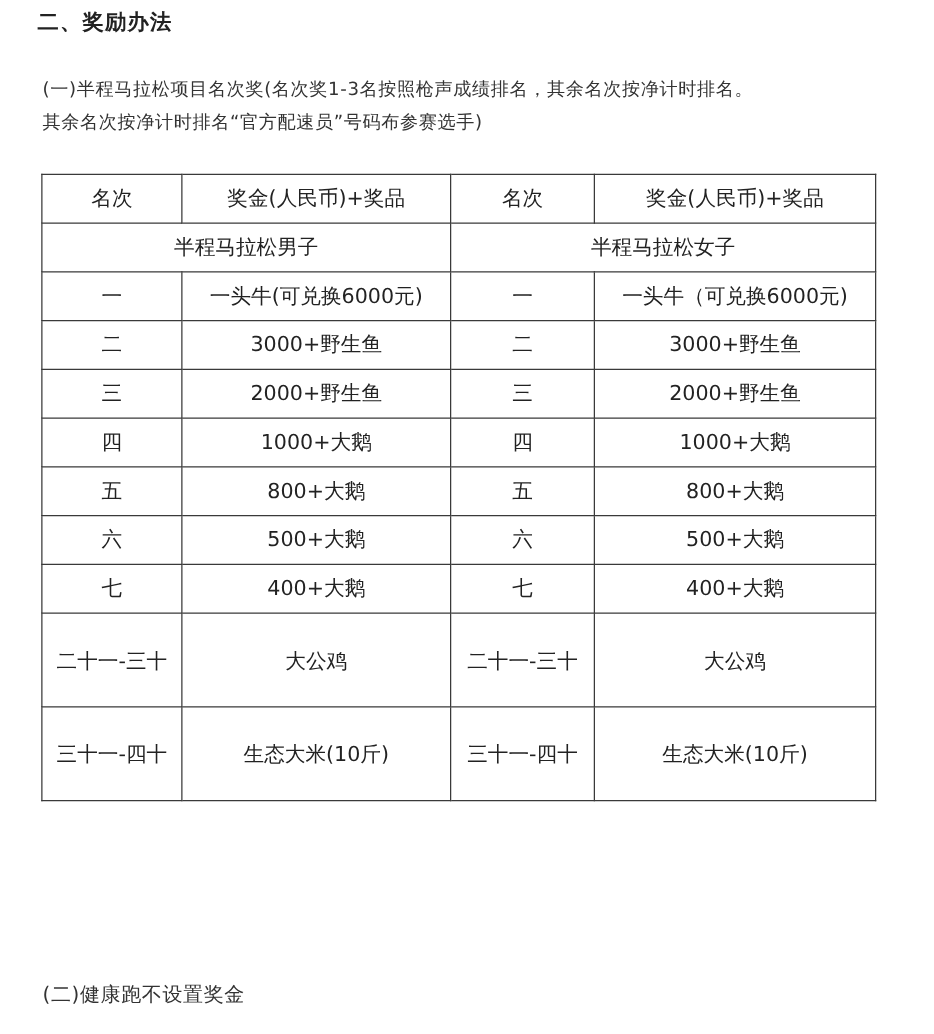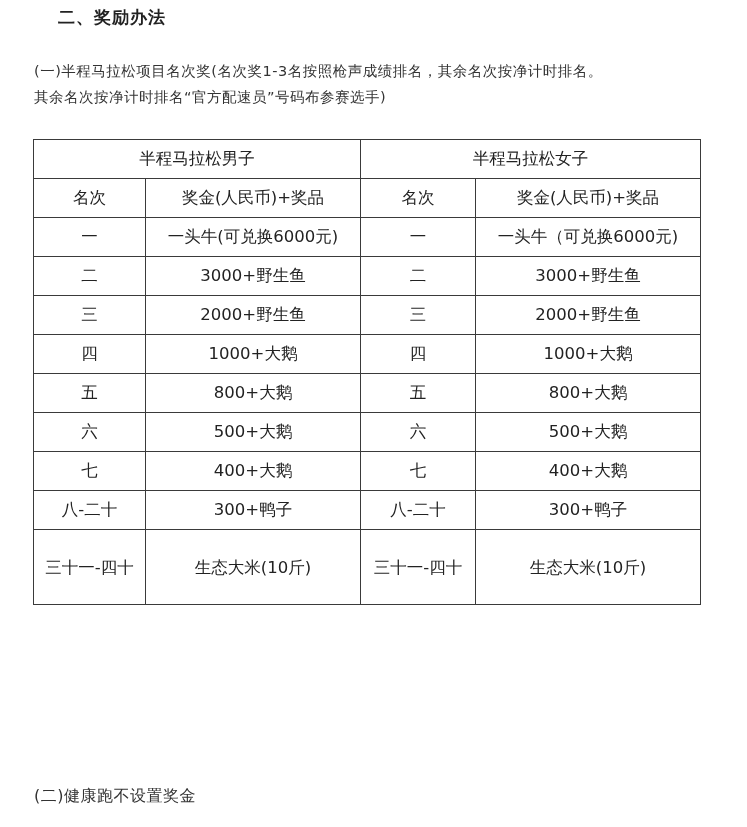--- a/index.html
+++ b/index.html
@@ -1,18 +1,18 @@
 <!DOCTYPE html>
 <html><head>
 <meta charset="utf-8">
 <style>
   html, body { margin:0; padding:0; background:#ffffff; }
   body { width:747px; height:827px; position:relative; overflow:hidden;
          font-family:"DejaVu Sans", sans-serif; color:#222; }
-  .heading { position:absolute; left:30px; top:6px; font-size:17px; font-weight:bold; color:#222; letter-spacing:1px;margin-left:28px; }
+  .heading { position:absolute; left:30px; top:6px; font-size:17px; font-weight:bold; color:#222; letter-spacing:1px; }
   .para { position:absolute; left:34px; font-size:14.5px; color:#333; letter-spacing:0.5px; white-space:nowrap; }
   .p1 { top:62px; }
   .p2 { top:88px; }
   .p3 { top:786px; font-size:16px;text-align:center; }
   table.prize { position:absolute; left:33px; top:139px; width:667px; border-collapse:collapse; table-layout:fixed; }
   table.prize td { border:1.5px solid #3a3a3a; text-align:center; vertical-align:middle;
                    font-size:16.5px; color:#222; padding:0; line-height:38px; height:37px; }
   table.prize td.tall { height:74px; line-height:37px; }
   table.prize td.rank-tall { word-break:break-all; padding:0 6px; }
   .col1 { width:112px; } .col2 { width:215px; } .col3 { width:115px; } .col4 { width:225px; }
@@ -26,28 +26,28 @@
 
 <table class="prize">
   <colgroup>
       <col class="col1">
       <col class="col2">
       <col class="col3">
       <col class="col4">
     </colgroup>
   <tbody>
       <tr>
-    <td colspan="2">半程马拉松男子</td>
-    <td colspan="2">半程马拉松女子</td>
-  </tr>
-  <tr>
     <td>名次</td>
     <td>奖金(人民币)+奖品</td>
     <td>名次</td>
     <td>奖金(人民币)+奖品</td>
+  </tr>
+  <tr>
+    <td colspan="2">半程马拉松男子</td>
+    <td colspan="2">半程马拉松女子</td>
   </tr>
   <tr>
     <td>一</td>
     <td>一头牛(可兑换6000元)</td>
     <td>一</td>
     <td>一头牛（可兑换6000元)</td>
   </tr>
   <tr>
     <td>二</td>
     <td>3000+野生鱼</td>
@@ -78,24 +78,24 @@
     <td>六</td>
     <td>500+大鹅</td>
   </tr>
   <tr>
     <td>七</td>
     <td>400+大鹅</td>
     <td>七</td>
     <td>400+大鹅</td>
   </tr>
   <tr>
-    <td>八-二十</td>
-    <td>300+鸭子</td>
-    <td>八-二十</td>
-    <td>300+鸭子</td>
+    <td class="tall rank-tall">二十一-三十</td>
+    <td class="tall">大公鸡</td>
+    <td class="tall rank-tall">二十一-三十</td>
+    <td class="tall">大公鸡</td>
   </tr>
   <tr>
     <td class="tall rank-tall">三十一-四十</td>
     <td class="tall">生态大米(10斤)</td>
     <td class="tall rank-tall">三十一-四十</td>
     <td class="tall">生态大米(10斤)</td>
   </tr>
 </tbody>
   </table>
 

